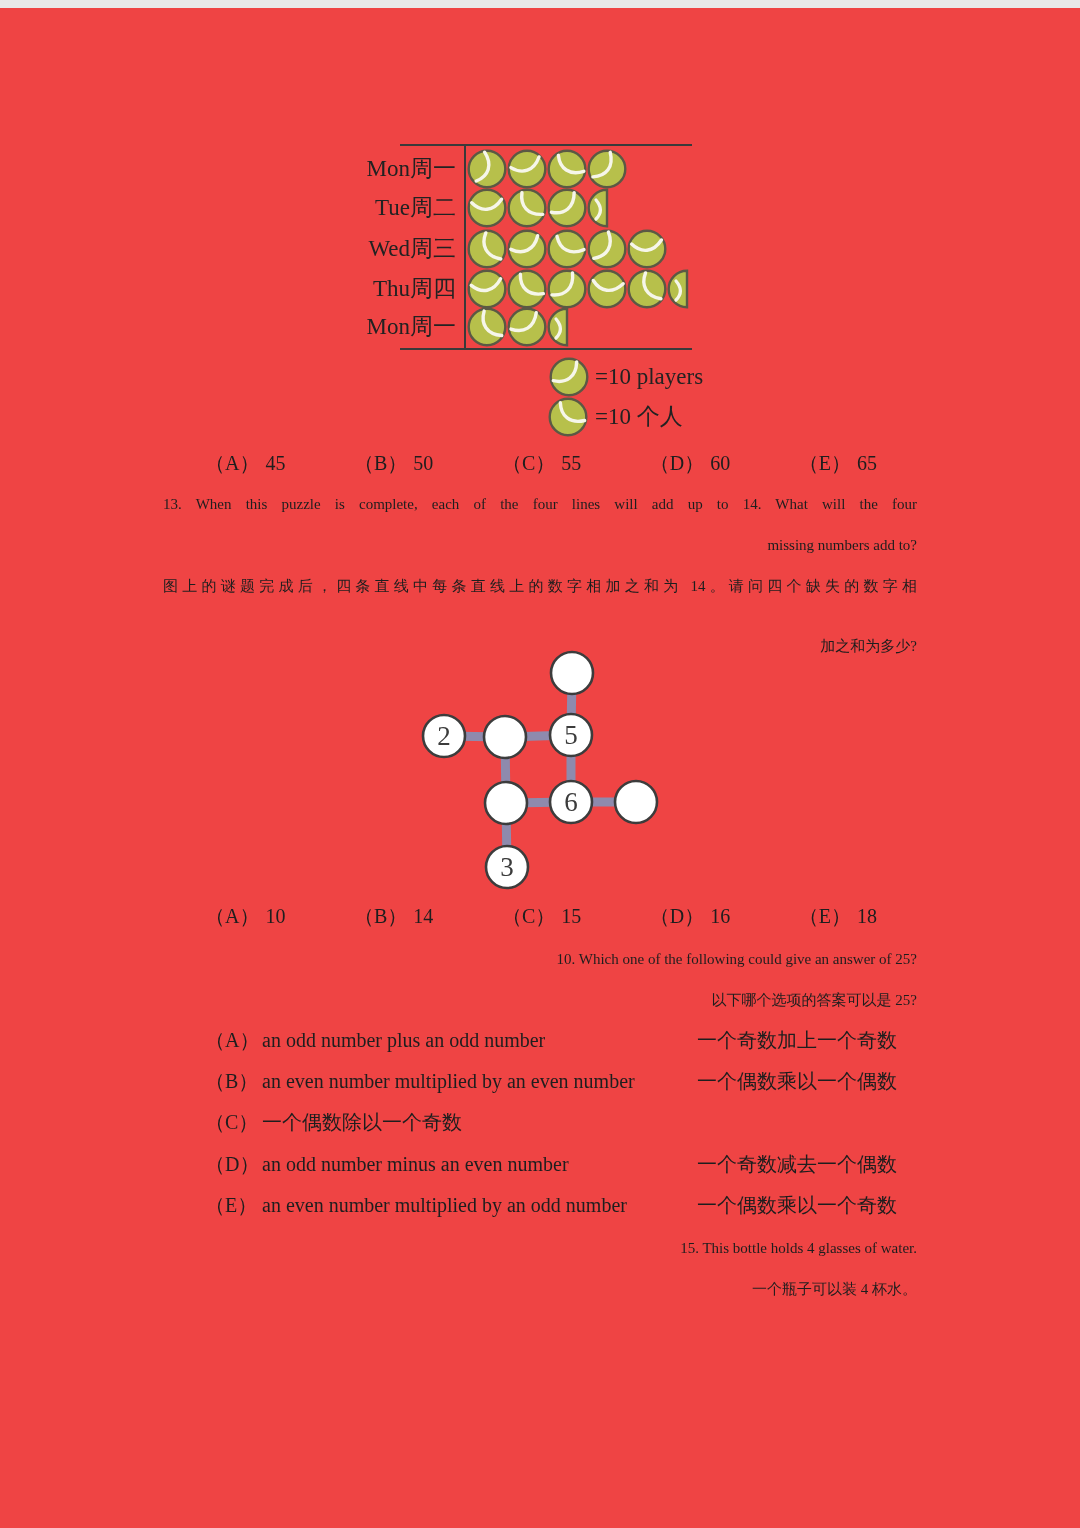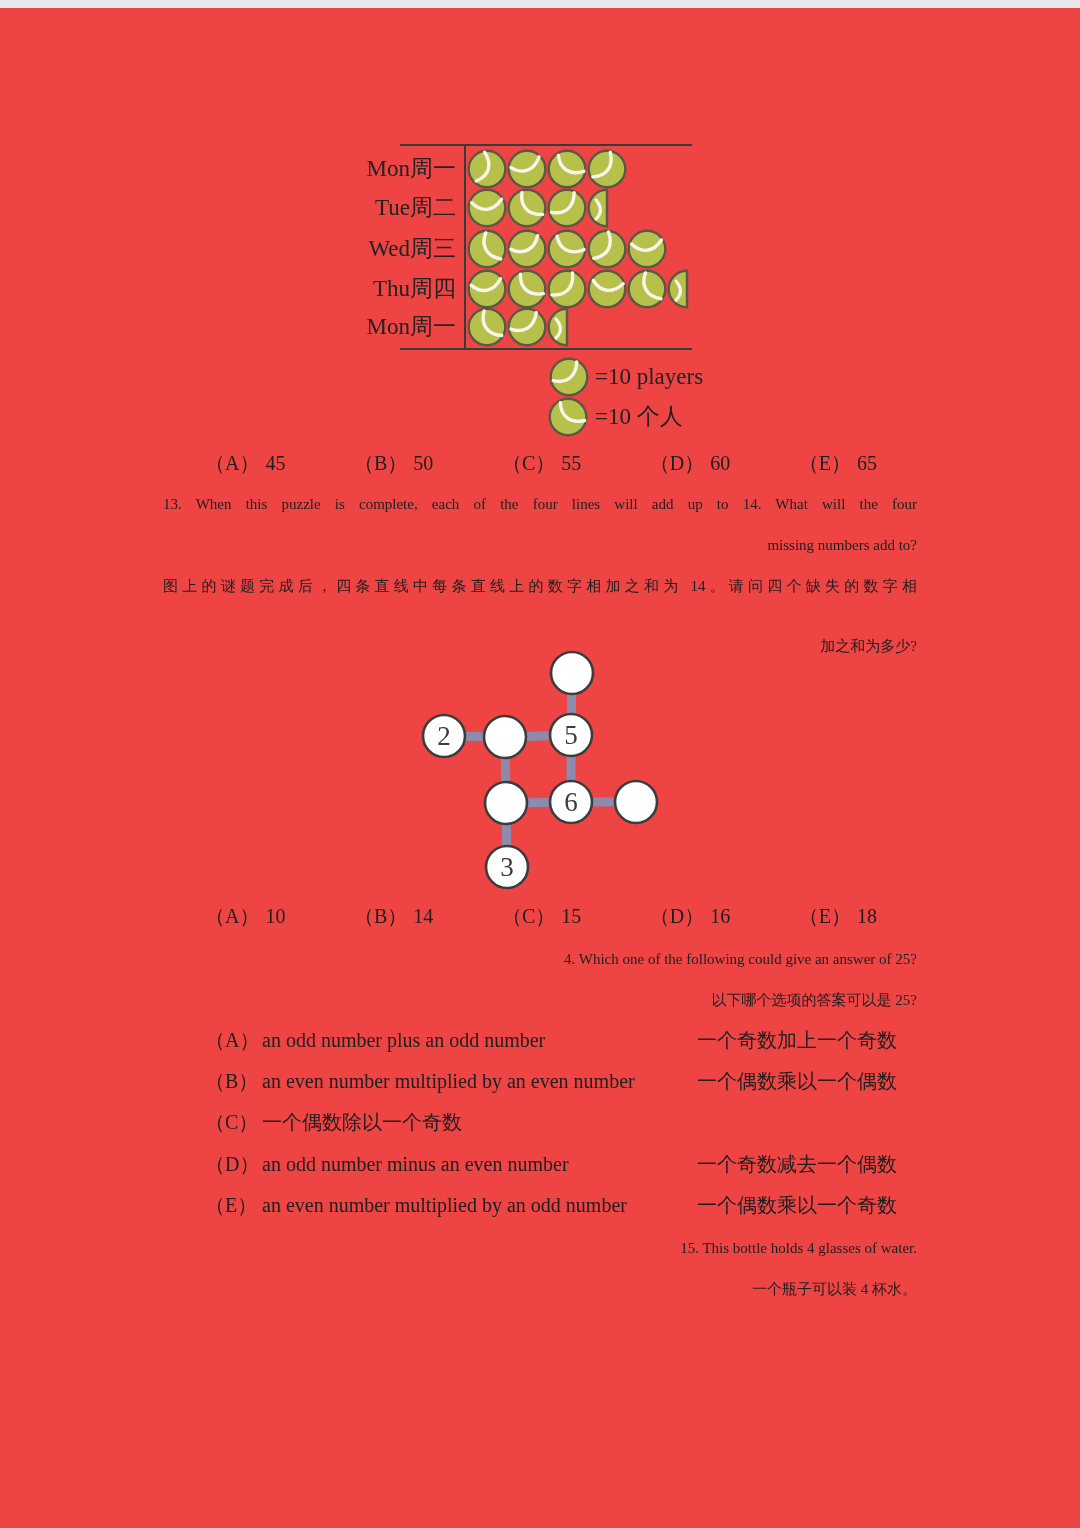--- a/index.html
+++ b/index.html
@@ -179,21 +179,21 @@
     </svg>
 
   <div class="optrow" style="top:894px;">
     <span class="optitem"><span>（A）</span><span class="val">10</span></span>
     <span class="optitem"><span>（B）</span><span class="val">14</span></span>
     <span class="optitem"><span>（C）</span><span class="val">15</span></span>
     <span class="optitem"><span>（D）</span><span class="val">16</span></span>
     <span class="optitem"><span>（E）</span><span class="val">18</span></span>
   </div>
 
-  <div class="bodyline nowrap" style="top:936px;">4. Which one of the following could give an answer of 25?</div>
+  <div class="bodyline nowrap" style="top:936px;">10. Which one of the following could give an answer of 25?</div>
   <div class="bodyline nowrap" style="top:977px;">以下哪个选项的答案可以是 25?</div>
 
   <div class="q14row" style="top:1018px;">
     <span>（A）</span>
     <span>an odd number plus an odd number</span>
     <span class="zh">一个奇数加上一个奇数</span>
   </div>
   <div class="q14row" style="top:1059px;">
     <span>（B）</span>
     <span>an even number multiplied by an even number</span>

